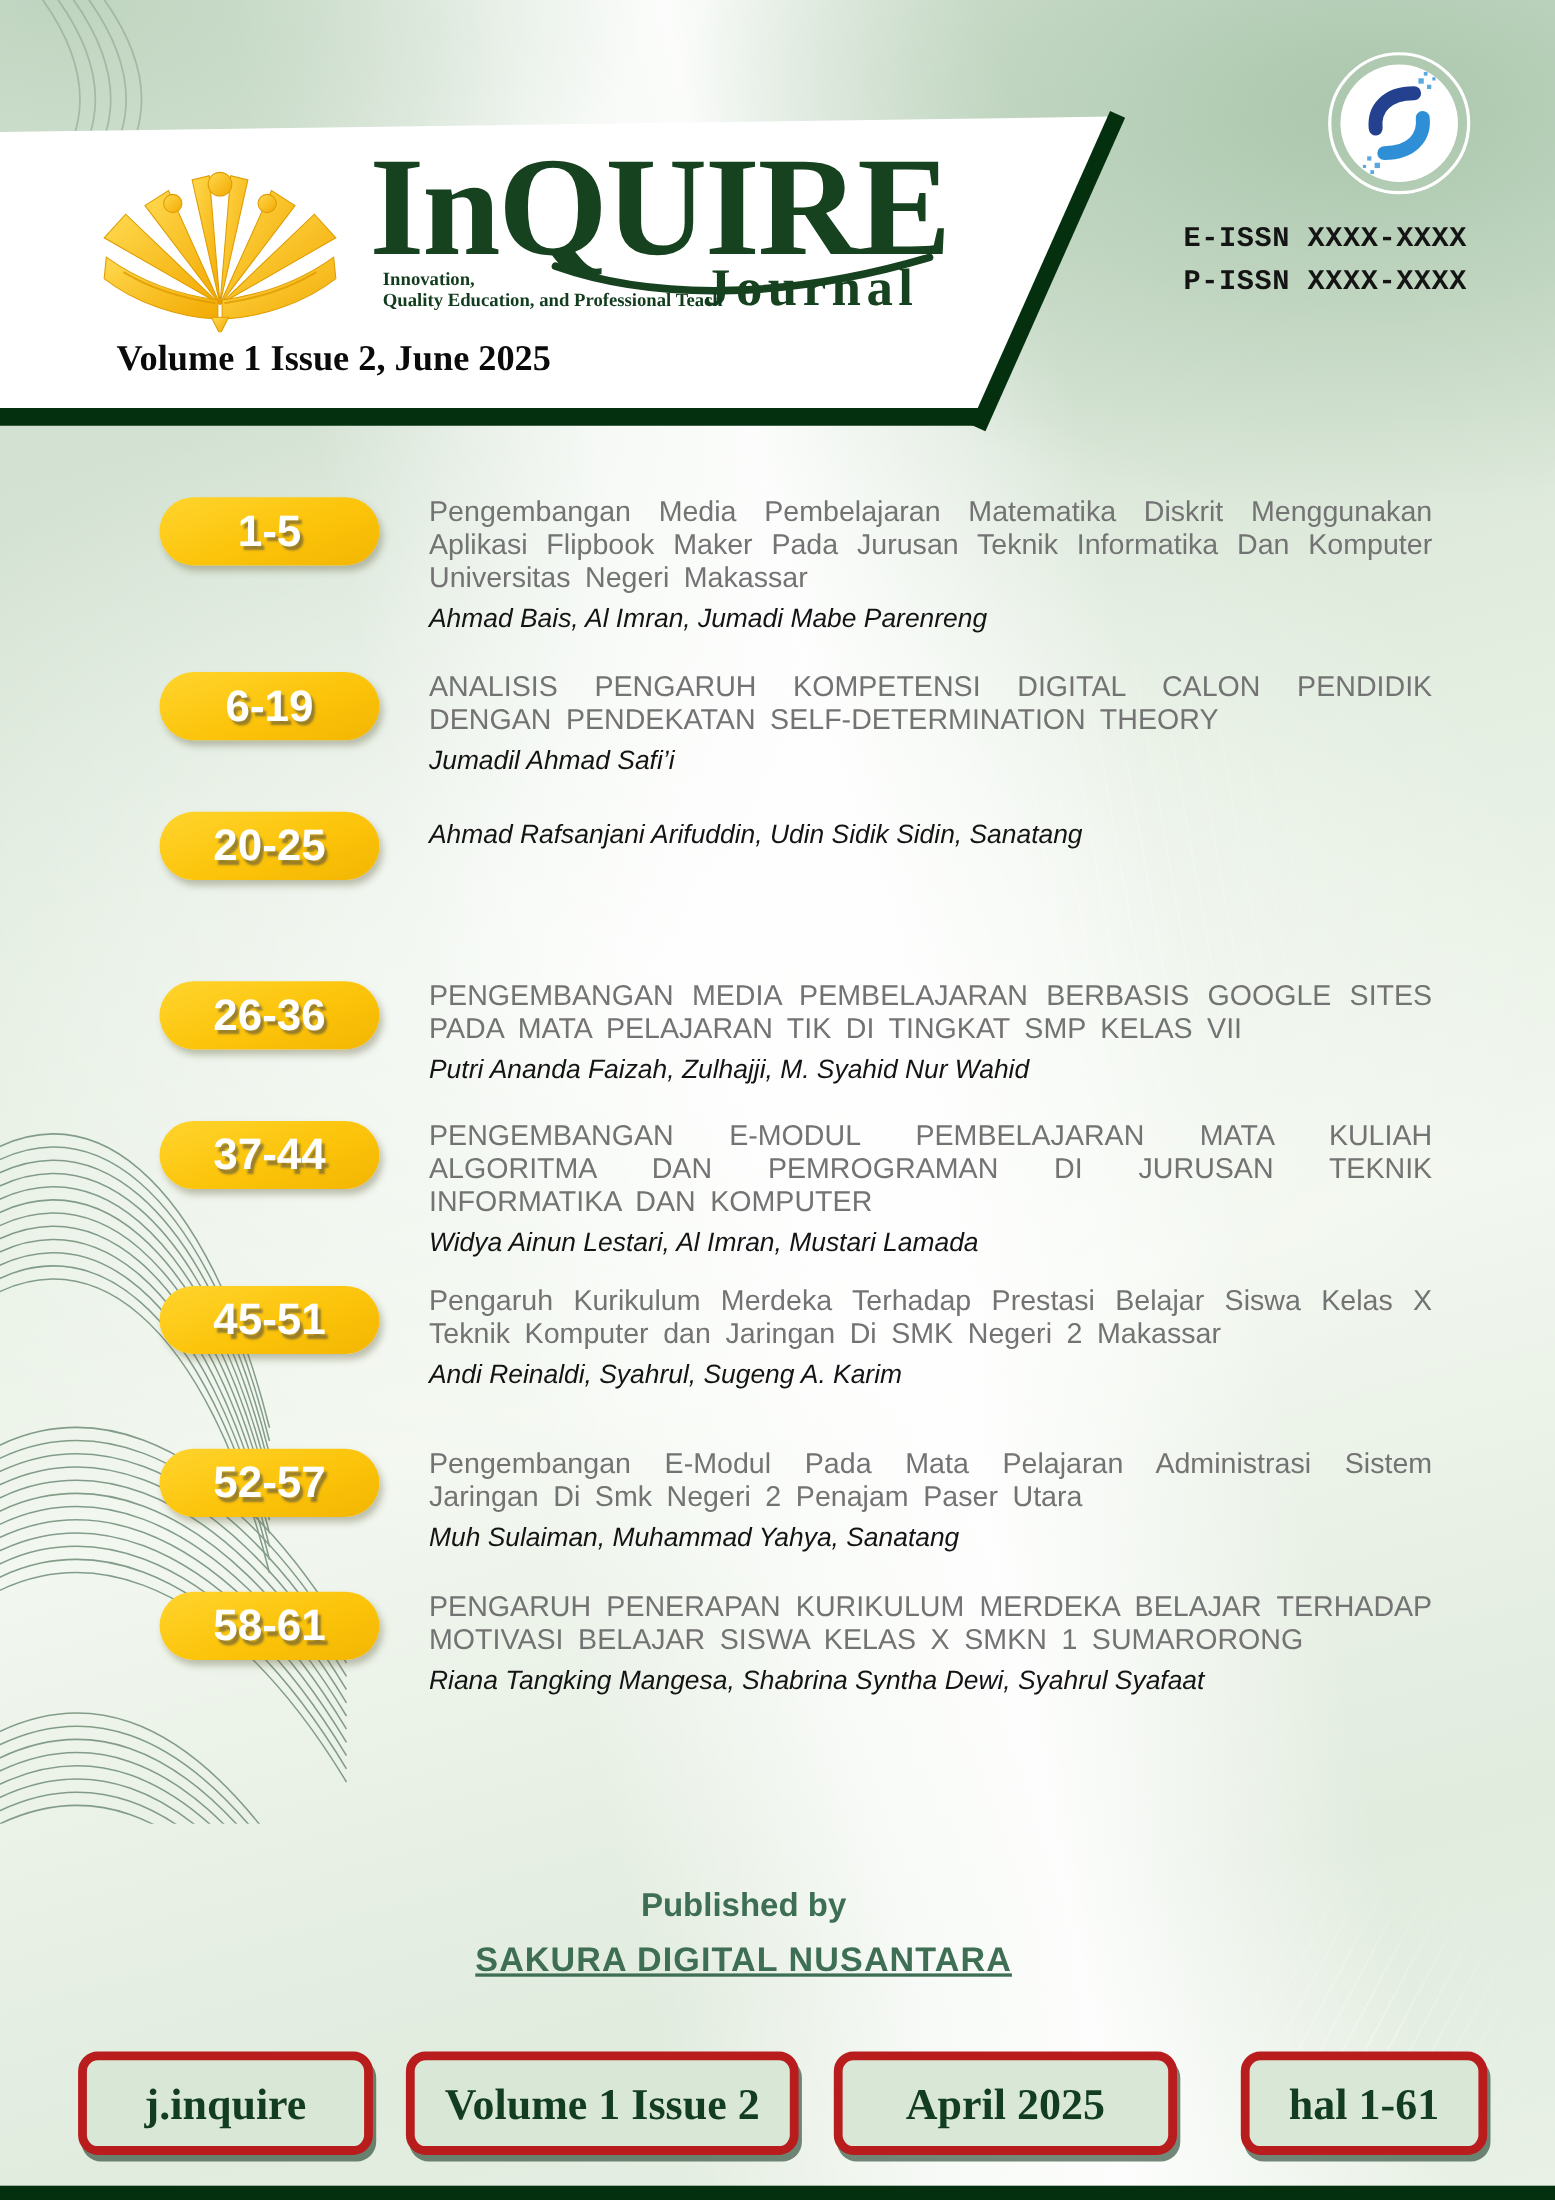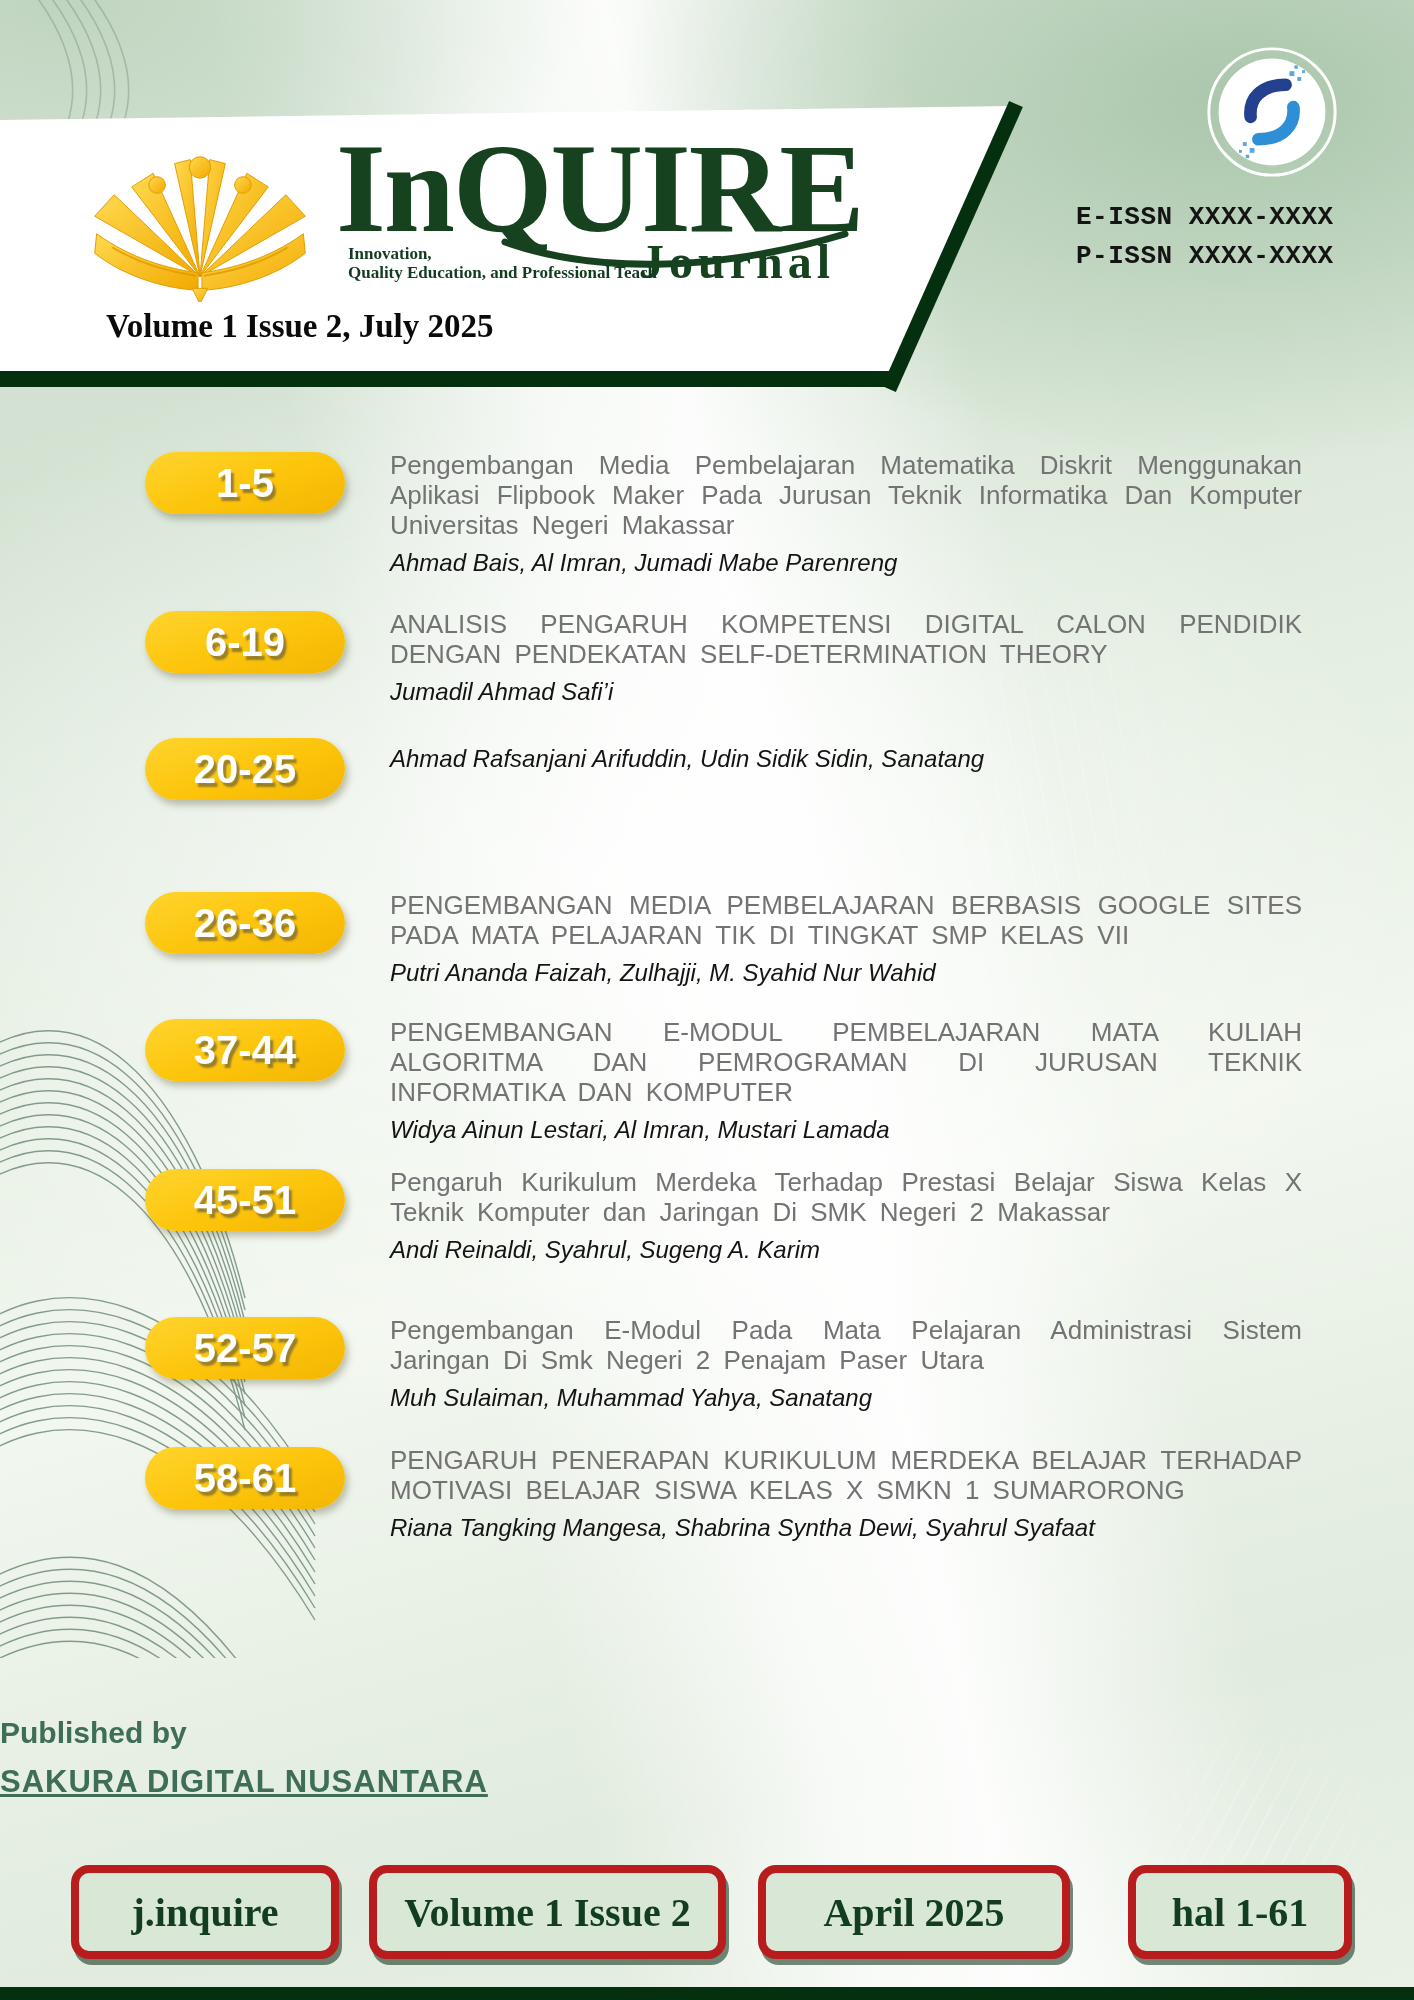--- a/index.html
+++ b/index.html
@@ -45,21 +45,21 @@
     background:linear-gradient(160deg,#ffd42e 0%,#fcc40a 55%,#f3b603 100%);
     box-shadow:3px 5px 7px rgba(90,85,45,.35);
     display:flex;align-items:center;justify-content:center;
     color:#ffffff;font-size:40px;font-weight:bold;
     text-shadow:3px 4px 2px rgba(70,70,70,.55);}
   .entry-body{margin-left:45px;width:912px;}
   .title{font-size:26px;font-weight:normal;line-height:30px;color:#737373;
     text-align:justify;word-spacing:6px;}
   .authors{margin-top:9px;font-size:24px;font-style:italic;color:#141414;}
   
-  .published{position:absolute;left:0;top:1716px;width:1352px;color:#3e6e53;}
+  .published{position:absolute;left:0;top:1716px;width:1352px;text-align:center;color:#3e6e53;}
   .pub-label{font-size:30px;font-weight:bold;}
   .pub-name{margin-top:14px;font-size:31px;font-weight:bold;letter-spacing:1px;text-decoration:underline;}
   
   .fbox{position:absolute;top:1865px;height:94px;border:8px solid #b91c1c;border-radius:18px;
     background:#d9e7d6;box-sizing:border-box;
     box-shadow:3px 6px 0 rgba(6,40,17,.55);
     display:flex;align-items:center;justify-content:center;
     font-family:"Liberation Serif",serif;font-weight:bold;font-size:40px;color:#123d20;}
   .bottom-band{position:absolute;left:0;bottom:0;width:1414px;height:13px;background:#05300f;}
 </style>
@@ -163,21 +163,21 @@
   <div class="journal-name">InQUIRE</div>
   <svg class="swash" width="900" height="300" viewBox="0 0 900 300" style="position:absolute;left:0;top:0;">
     <path d="M505,242 C590,272 710,274 845,234" fill="none" stroke="#17421f" stroke-width="7" stroke-linecap="round"></path>
   </svg>
   <div class="journal-suffix">Journal</div>
   <div class="tagline">
     <div>Innovation,</div>
     <div>Quality Education, and Professional Teach</div>
   </div>
 
-  <div class="volume-line">Volume 1 Issue 2, July 2025</div>
+  <div class="volume-line">Volume 1 Issue 2, June 2025</div>
 
   <div class="issn">
     <div>E-ISSN XXXX-XXXX</div>
     <div>P-ISSN XXXX-XXXX</div>
   </div>
 
   <svg class="pub-badge" viewBox="0 0 140 140">
     <circle cx="70" cy="70" r="65" fill="none" stroke="#ffffff" stroke-width="3"></circle>
     <circle cx="70" cy="70" r="55" fill="#ffffff"></circle>
     <path d="M84,42 C58,42 46,57 48,75" fill="none" stroke="#24418f" stroke-width="13" stroke-linecap="round"></path>

